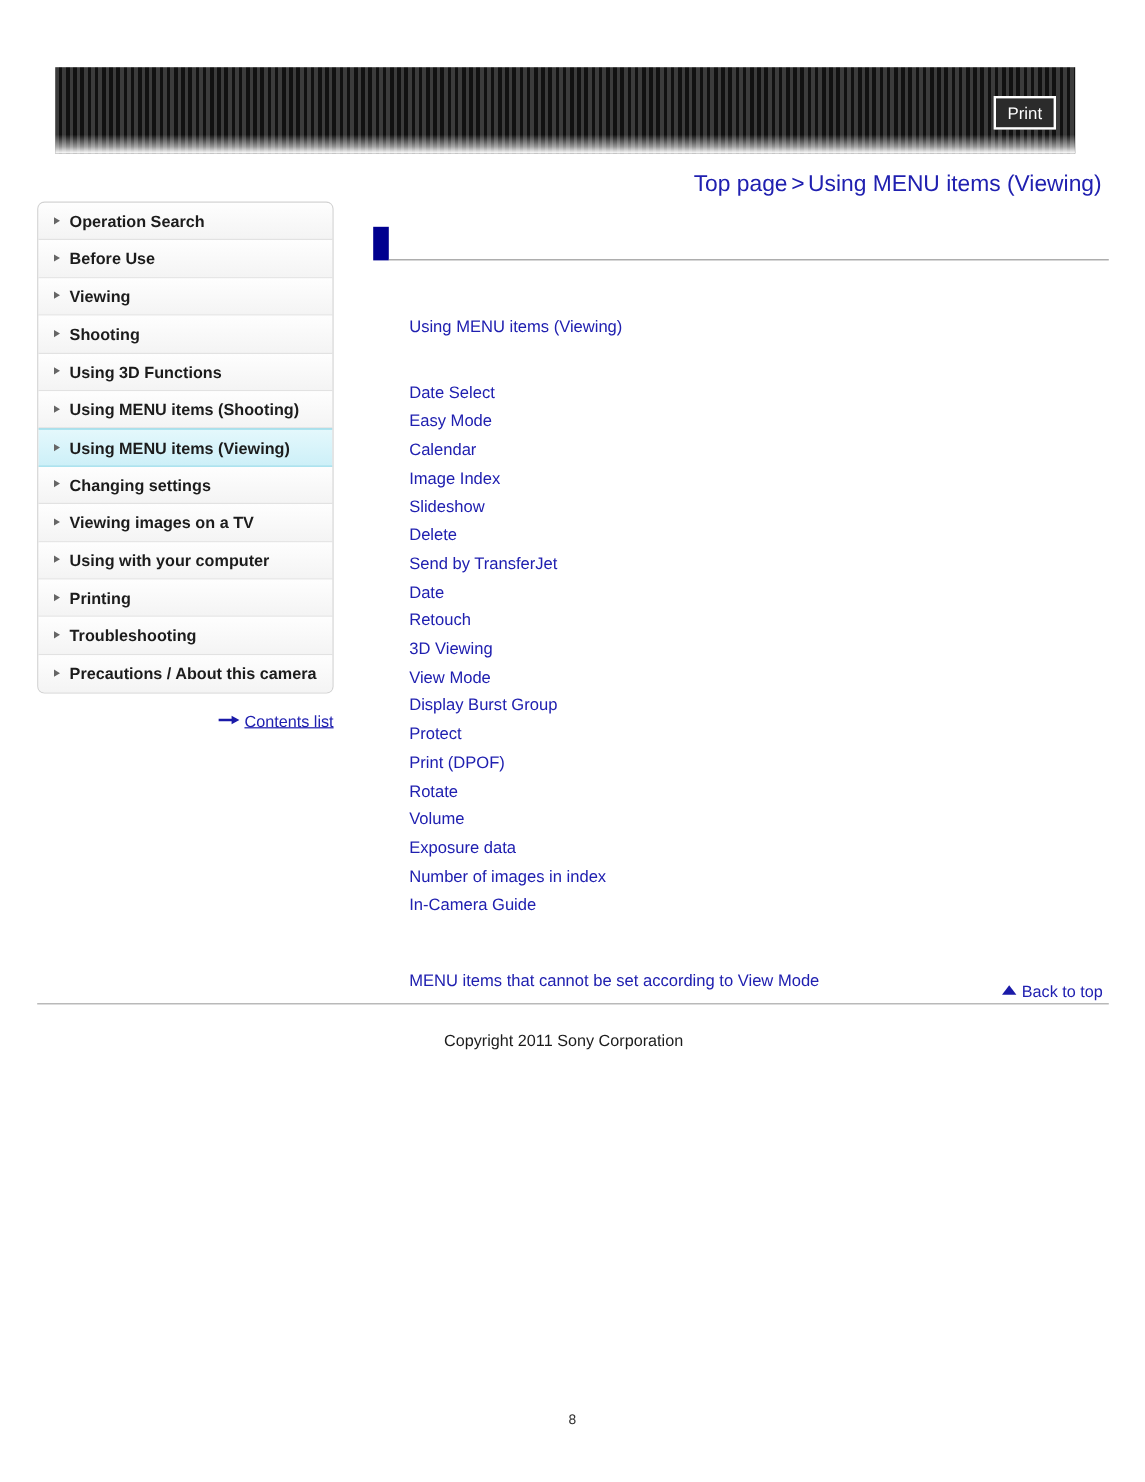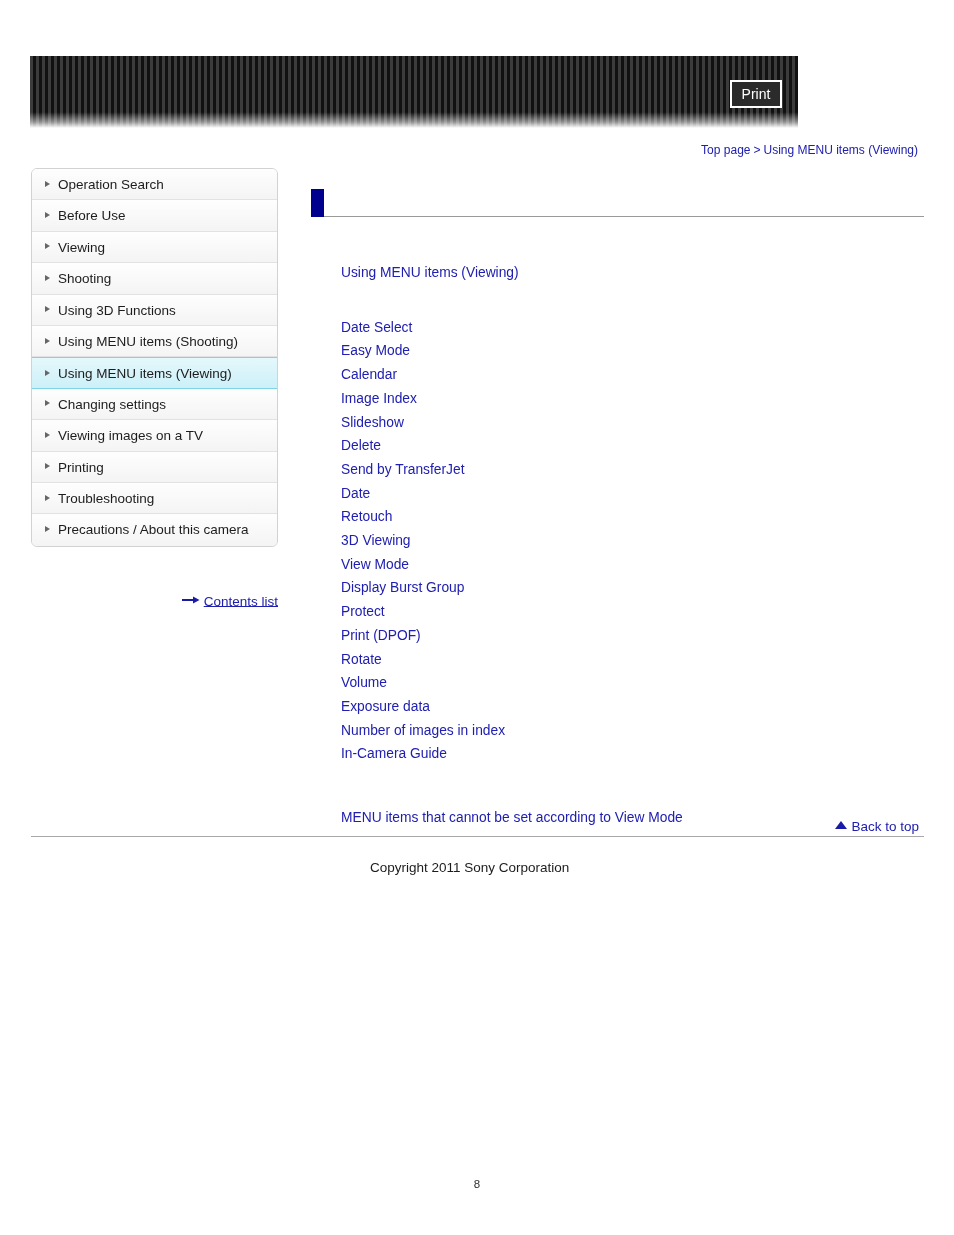--- a/index.html
+++ b/index.html
@@ -11,23 +11,23 @@
     width: 954px;
     height: 1235px;
     position: relative;
     font-family: "Liberation Sans", sans-serif;
     -webkit-font-smoothing: antialiased;
   }
 
   
   #header-banner {
     position: absolute;
-    left: 30px;
+    left: 46px;
     top: 56px;
-    width: 768px;
+    width: 850px;
     height: 72px;
     background-image:
       linear-gradient(to bottom,
         rgba(255,255,255,0) 0%,
         rgba(255,255,255,0) 78%,
         rgba(255,255,255,0.55) 92%,
         rgba(255,255,255,1) 100%),
       repeating-linear-gradient(to right,
         #3c3c3c 0px, #3c3c3c 3px,
         #111111 3px, #111111 6px);
@@ -48,21 +48,21 @@
     box-sizing: border-box;
     cursor: pointer;
     font-family: "Liberation Sans", sans-serif;
   }
 
   
   #breadcrumb {
     position: absolute;
     right: 36px;
     top: 143px;
-    font-size: 12px;
+    font-size: 19px;
     color: #2020b0;
     white-space: nowrap;
   }
   #breadcrumb .crumb {
     color: #2020b0;
     cursor: pointer;
   }
   #breadcrumb .sep {
     color: #2020b0;
     margin: 0 3px;
@@ -72,20 +72,21 @@
   #sidebar {
     position: absolute;
     left: 31px;
     top: 168px;
     width: 247px;
     background: #fbfbfb;
     border: 1px solid #d2d2d2;
     border-radius: 6px;
     box-sizing: border-box;
     overflow: hidden;
+    font-weight: bold;
   }
   .side-item {
     position: relative;
     height: 31.4px;
     line-height: 31.4px;
     padding-left: 26px;
     font-size: 13.5px;
     color: #1c1c1c;
     border-bottom: 1px solid #e2e2e2;
     background: linear-gradient(to bottom, #fefefe 0%, #f4f4f4 100%);
@@ -244,20 +245,21 @@
 <div id="sidebar">
     <div class="side-item"><span class="bullet"></span><span>Operation Search</span></div>
     <div class="side-item"><span class="bullet"></span><span>Before Use</span></div>
     <div class="side-item"><span class="bullet"></span><span>Viewing</span></div>
     <div class="side-item"><span class="bullet"></span><span>Shooting</span></div>
     <div class="side-item"><span class="bullet"></span><span>Using 3D Functions</span></div>
     <div class="side-item"><span class="bullet"></span><span>Using MENU items (Shooting)</span></div>
     <div class="side-item active"><span class="bullet"></span><span>Using MENU items (Viewing)</span></div>
     <div class="side-item"><span class="bullet"></span><span>Changing settings</span></div>
     <div class="side-item"><span class="bullet"></span><span>Viewing images on a TV</span></div>
+    <div class="side-item"><span class="bullet"></span><span>Using with your computer</span></div>
     <div class="side-item"><span class="bullet"></span><span>Printing</span></div>
     <div class="side-item"><span class="bullet"></span><span>Troubleshooting</span></div>
     <div class="side-item"><span class="bullet"></span><span>Precautions / About this camera</span></div>
   </div>
 
 <div id="contents-list">
   <span class="arrow-icon">
     <svg width="18" height="10" viewBox="0 0 18 10">
       <path d="M0 4 L11 4 L11 1.5 L17.5 5 L11 8.5 L11 6 L0 6 Z" fill="#1a1aa8"></path>
     </svg>

